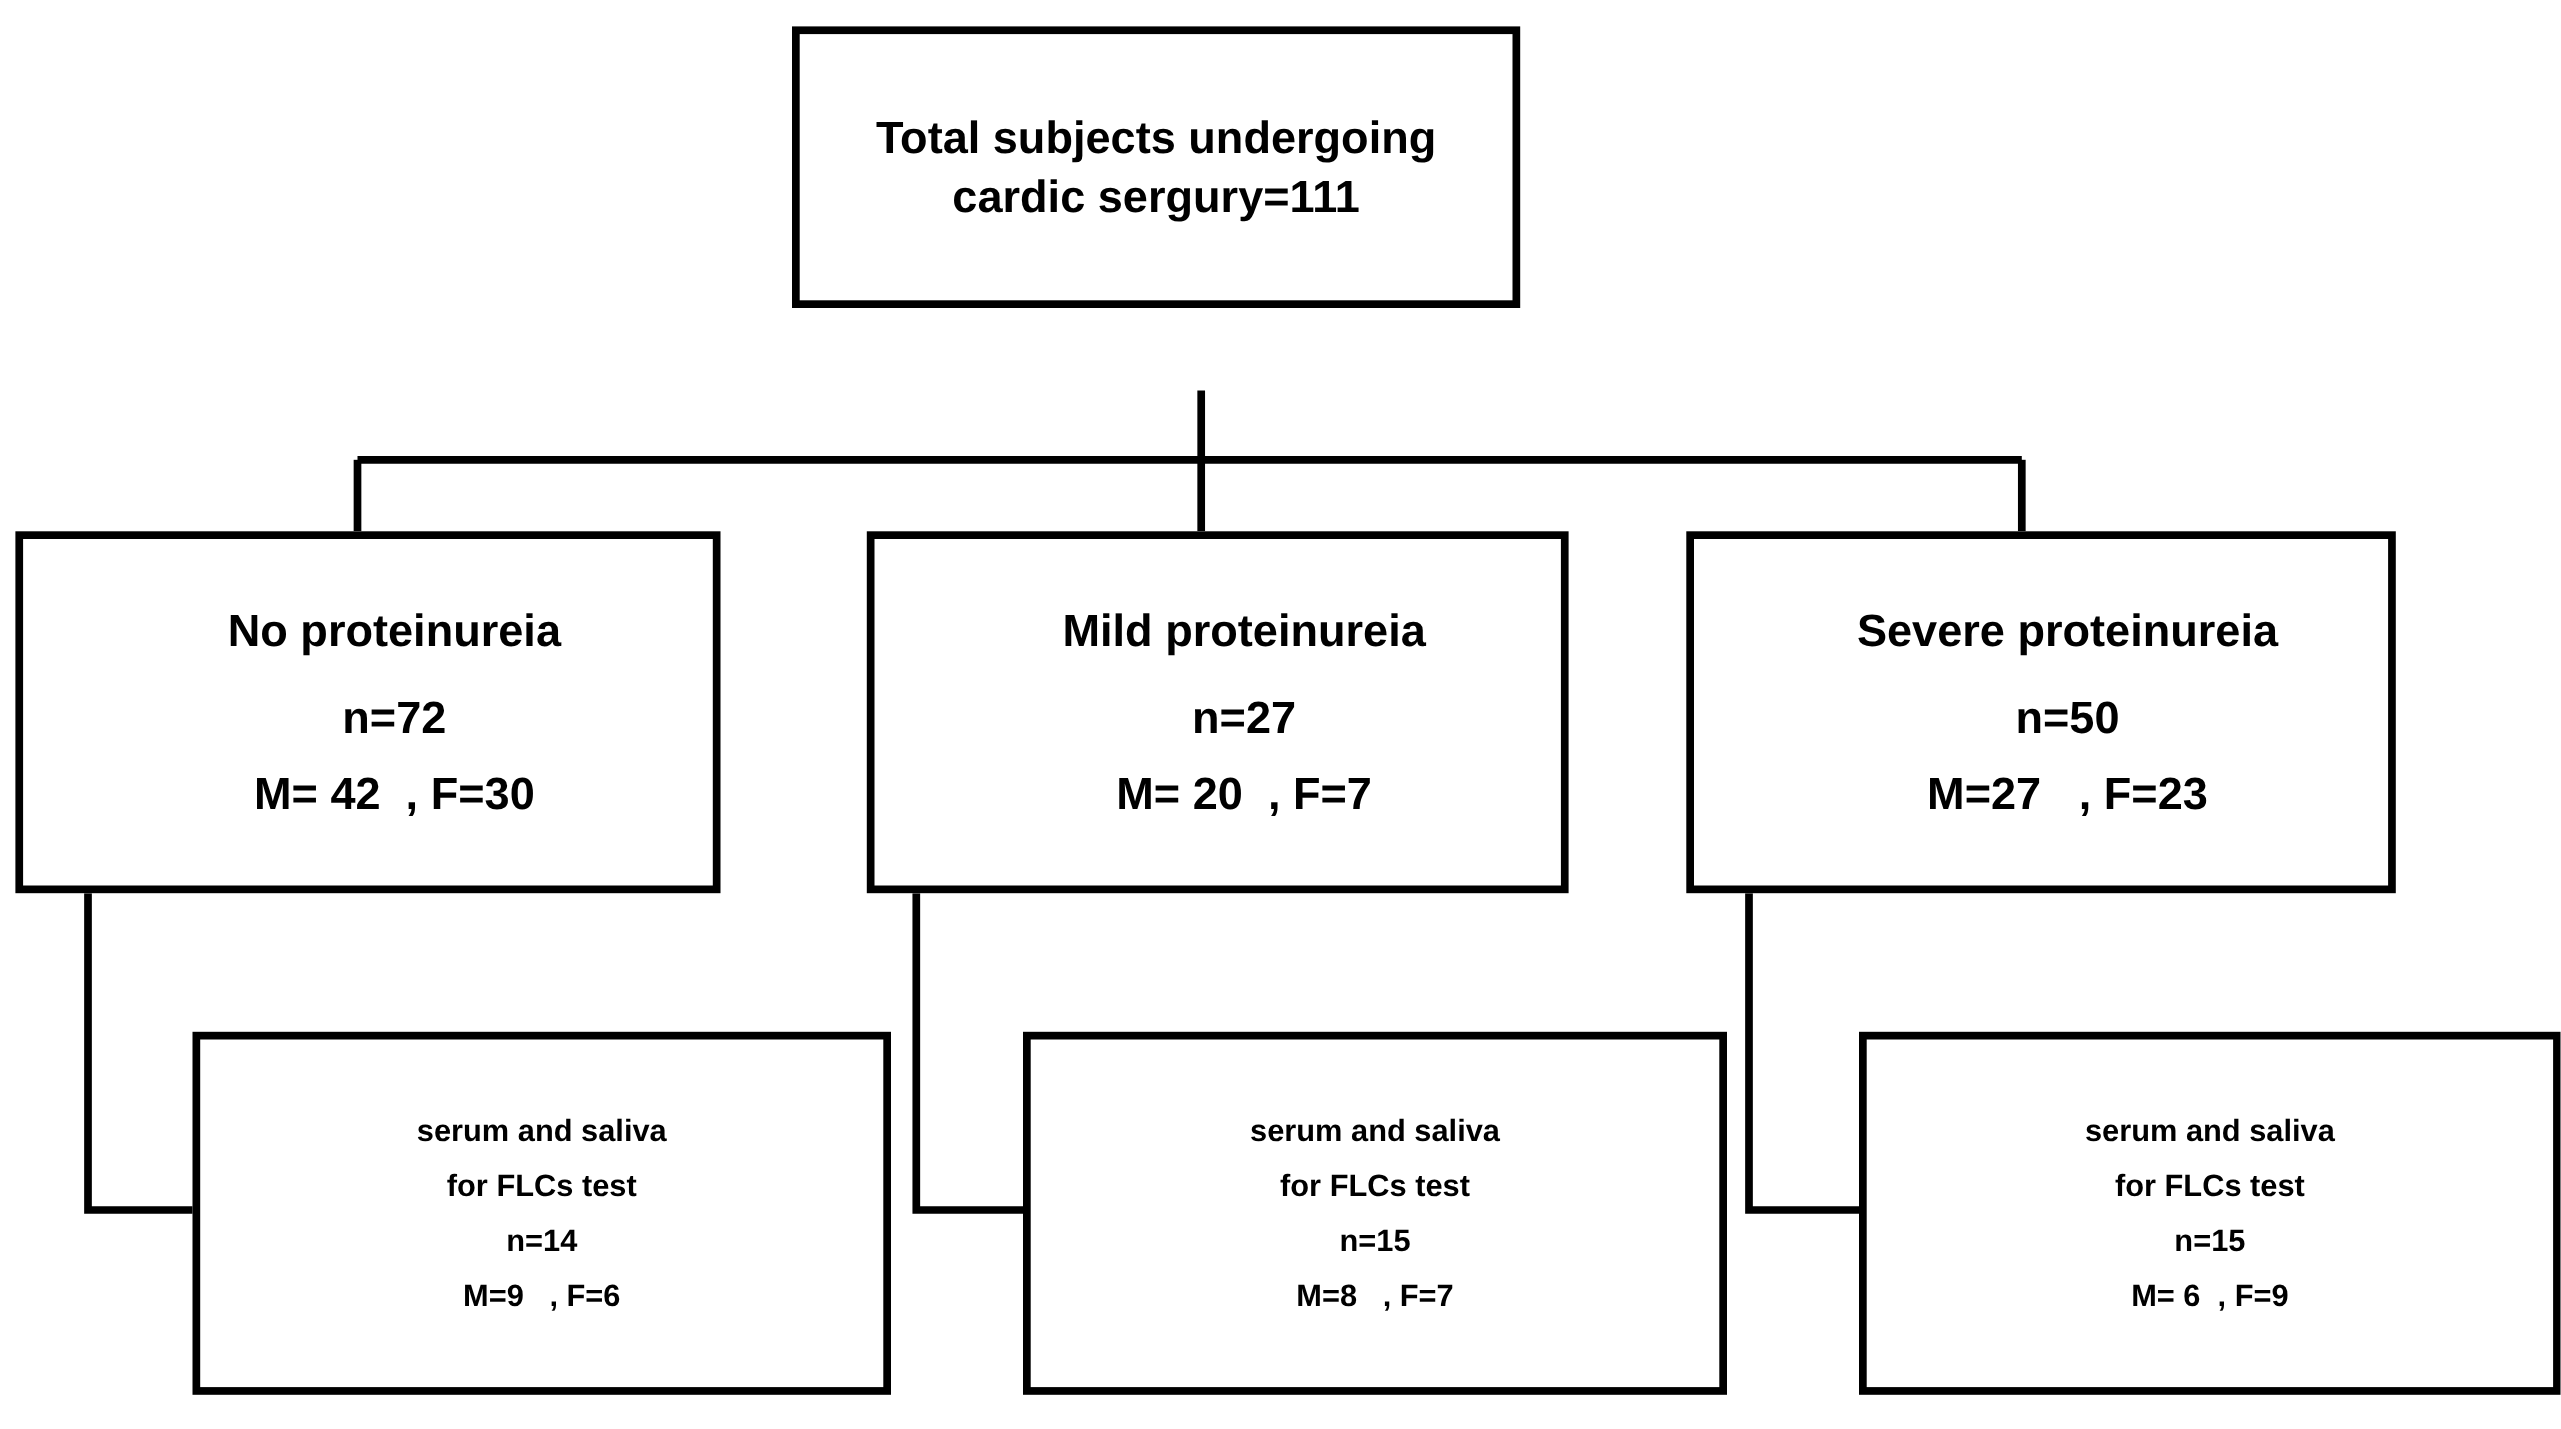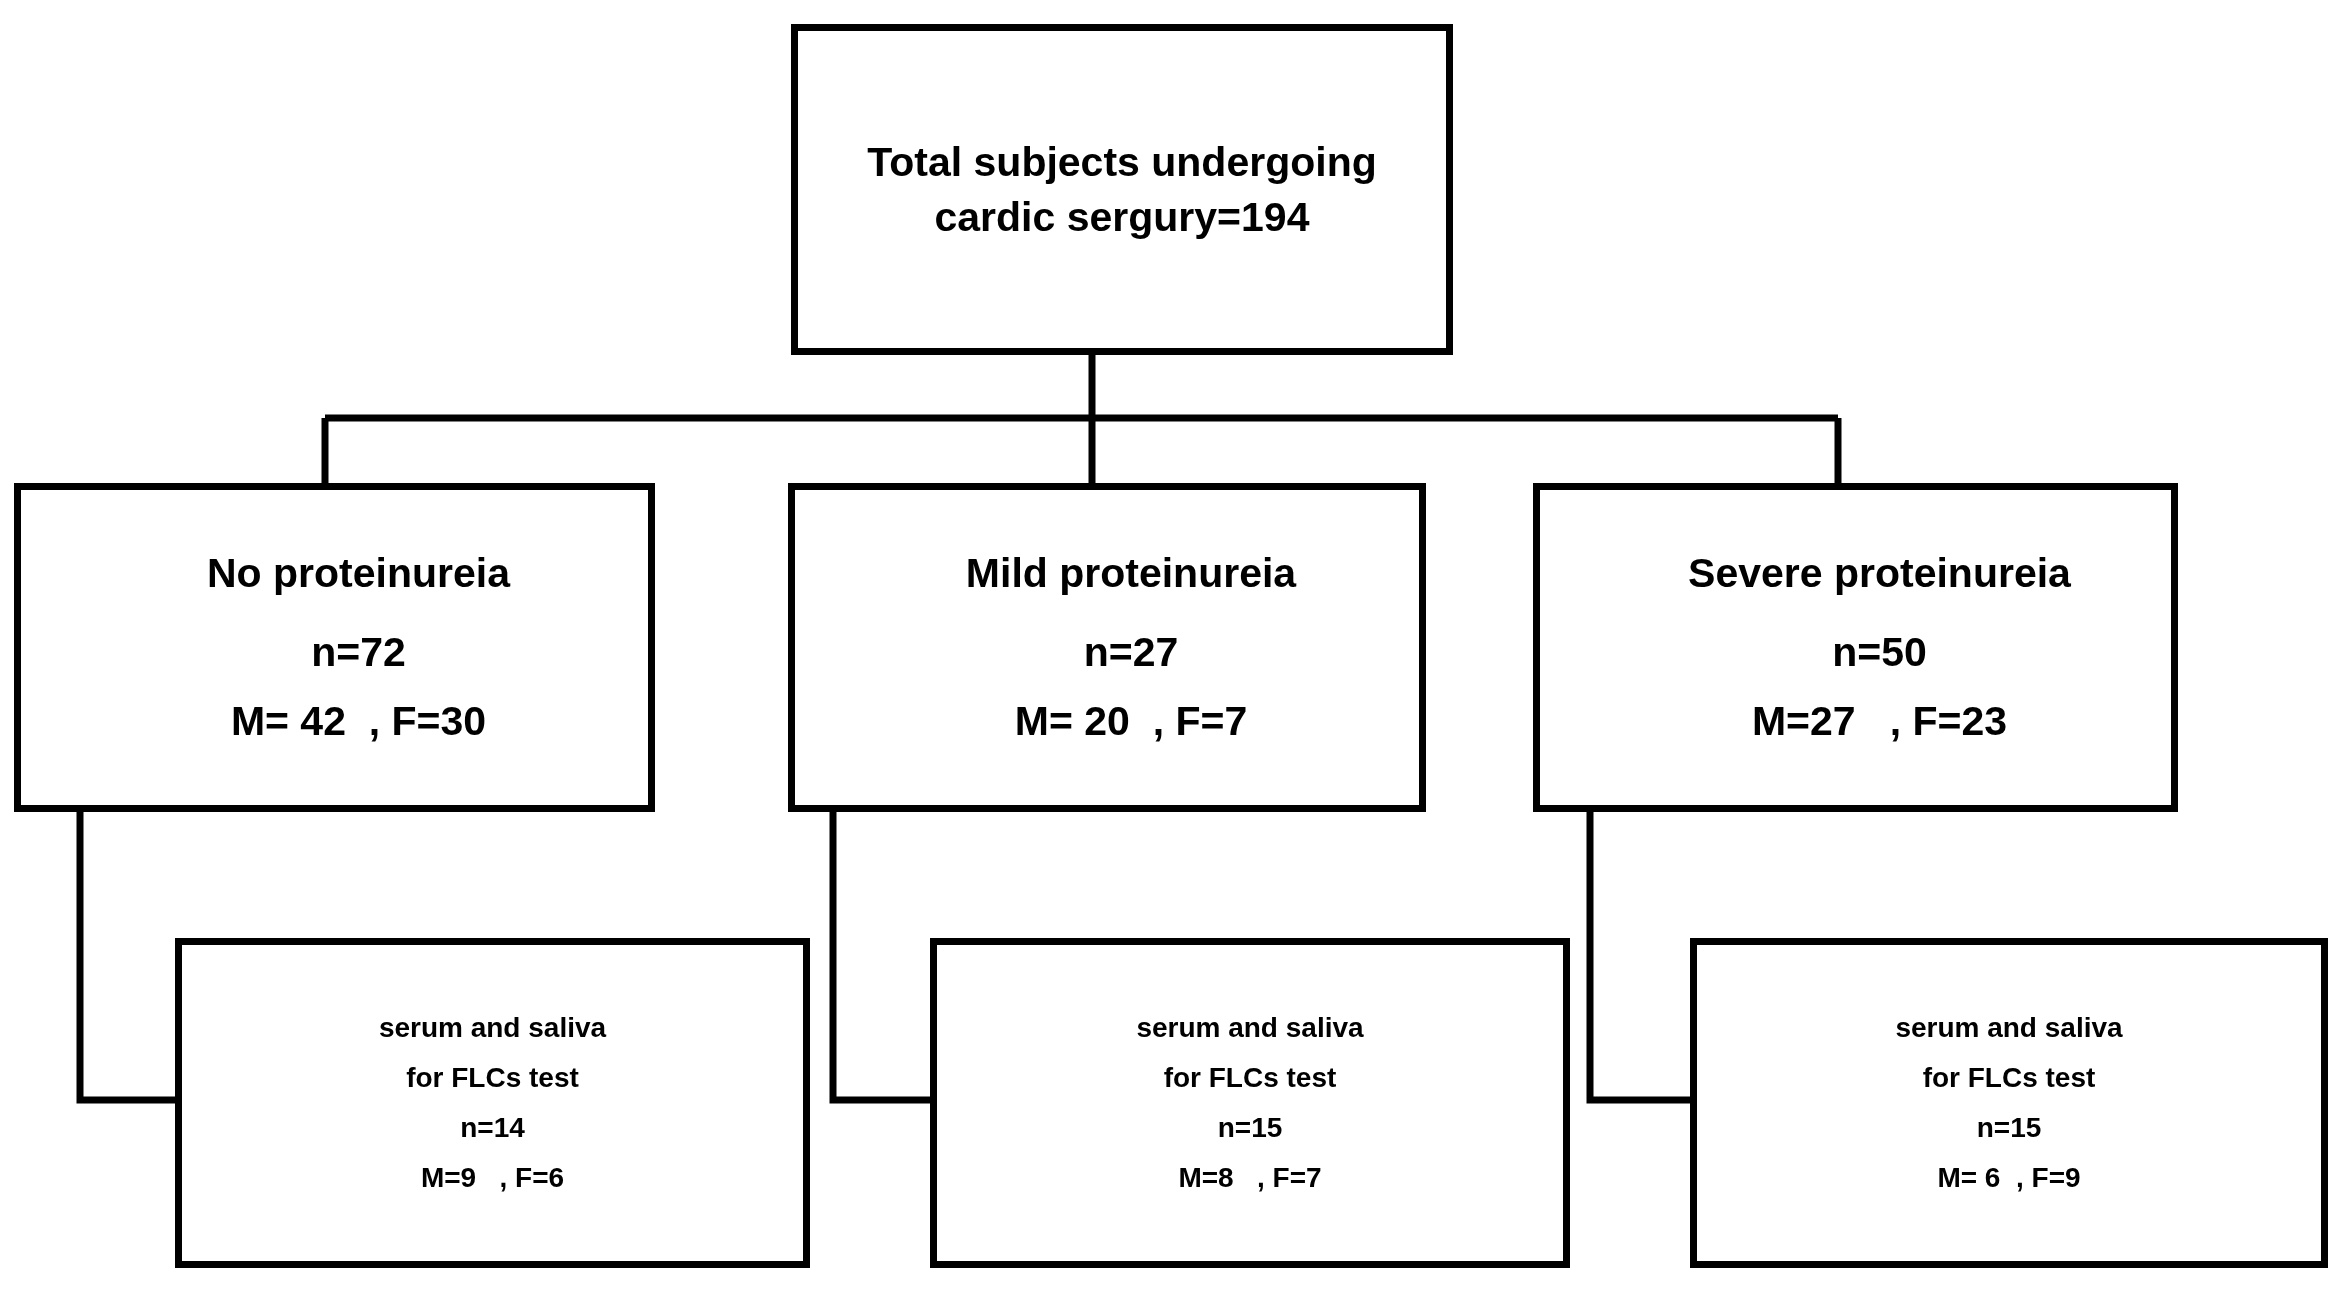--- a/index.html
+++ b/index.html
@@ -36,24 +36,24 @@
     font-weight: bold;
     z-index: 2;
   }
   .node .line {
     display: block;
     width: 100%;
     white-space: pre;
   }
   
   .node-root {
-    left: 791px;
+    left: 720px;
     top: 24px;
     width: 662px;
-    height: 331px;
+    height: 256px;
     font-size: 41px;
     line-height: 1.32;
   }
   
   .node-l2 {
     top: 483px;
     height: 329px;
     font-size: 41px;
     line-height: 1.0;
   }
@@ -91,21 +91,21 @@
       <path d="M 1838 418 L 1838 483"></path>
 
       <path d="M 80 812 L 80 1100 L 178 1100"></path>
       <path d="M 833 812 L 833 1100 L 933 1100"></path>
       <path d="M 1590 812 L 1590 1100 L 1693 1100"></path>
     </g>
   </svg>
 
   <div class="node node-root">
     <span class="line">Total subjects undergoing</span>
-    <span class="line">cardic sergury=194</span>
+    <span class="line">cardic sergury=111</span>
   </div>
 
   <div class="node node-l2 node-l2-a">
     <span class="line title">No proteinureia</span>
     <span class="line">n=72</span>
     <span class="line">M= 42  , F=30</span>
   </div>
 
   <div class="node node-l2 node-l2-b">
     <span class="line title">Mild proteinureia</span>

